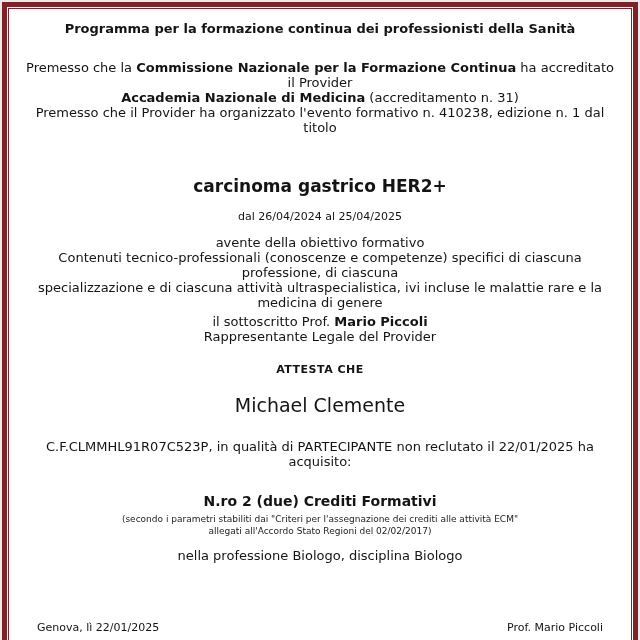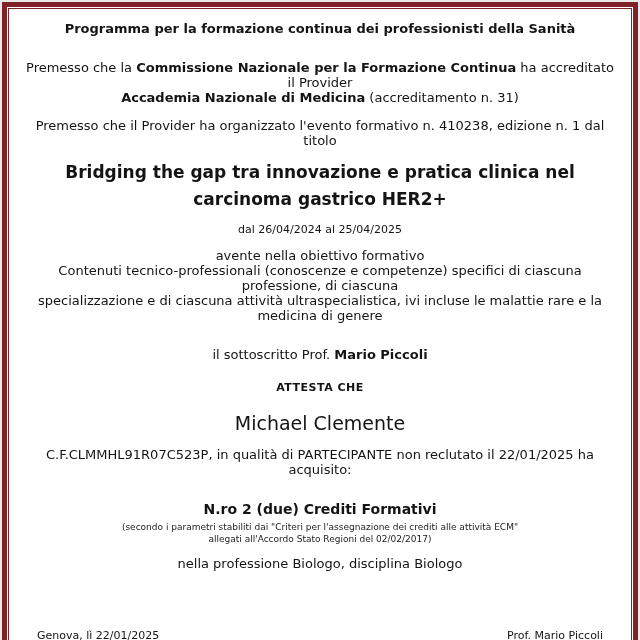--- a/index.html
+++ b/index.html
@@ -29,42 +29,42 @@
     padding: 12px 18px 0;
     text-align: center;
   }
   .title {
     margin-top: 2px;
     font-size: 13px;
     font-weight: bold;
   }
   .para { font-size: 13px; line-height: 15px; }
   .p-premise1 { margin-top: 24px; }
-  .p-premise2 { margin-top: 13px; }
+  .p-premise2 { }
   .event-title {
     margin-top: 11px;
     font-size: 17px;
     line-height: 27px;
     font-weight: bold;
   }
   .date-range { margin-top: 10px; font-size: 11px; }
   .p-objective { margin-top: 12px; }
-  .p-undersigned { margin-top: 24px; }
+  .p-undersigned { margin-top: 4px; }
   .attesta {
     margin-top: 19px;
     font-size: 11px;
     font-weight: bold;
     letter-spacing: 0.5px;
   }
   .participant {
     margin-top: 18px;
     font-size: 19px;
     font-weight: normal;
   }
-  .p-cf { margin-top: 13px; }
+  .p-cf { margin-top: 23px; }
   .credits {
     margin-top: 24px;
     font-size: 14px;
     font-weight: bold;
   }
   .note { margin-top: 4px; font-size: 9px; line-height: 12px; color: #1c1c1c; }
   .p-profession { margin-top: 11px; }
   .footer {
     display: flex;
     justify-content: space-between;
@@ -90,34 +90,35 @@
     <h1 class="title">Programma per la formazione continua dei professionisti della Sanità</h1>
 
     <p class="para p-premise1">
       <span>Premesso che la </span><b>Commissione Nazionale per la Formazione Continua</b><span> ha accreditato il Provider</span><br>
       <b>Accademia Nazionale di Medicina</b><span> (accreditamento n. 31)</span>
     </p>
 
     <p class="para p-premise2">Premesso che il Provider ha organizzato l'evento formativo n. 410238, edizione n. 1 dal titolo</p>
 
     <h2 class="event-title">
-      <span>Bridging the gap tra innovazione e pratica clinica nel</span><br>
+      <br>
       <span>carcinoma gastrico HER2+</span>
     </h2>
 
     <p class="date-range">dal 26/04/2024 al 25/04/2025</p>
 
     <p class="para p-objective">
-      <span>avente nella obiettivo formativo</span><br>
+      <span>avente della obiettivo formativo</span><br>
       <span>Contenuti tecnico-professionali (conoscenze e competenze) specifici di ciascuna professione, di ciascuna</span><br>
       <span>specializzazione e di ciascuna attività ultraspecialistica, ivi incluse le malattie rare e la medicina di genere</span>
     </p>
 
     <p class="para p-undersigned">
       <span>il sottoscritto Prof. </span><b>Mario Piccoli</b><br>
+      <span>Rappresentante Legale del Provider</span>
     </p>
 
     <p class="attesta">ATTESTA CHE</p>
 
     <h2 class="participant">Michael Clemente</h2>
 
     <p class="para p-cf">C.F.CLMMHL91R07C523P, in qualità di PARTECIPANTE non reclutato il 22/01/2025 ha acquisito:</p>
 
     <h2 class="credits">N.ro 2 (due) Crediti Formativi</h2>
 

